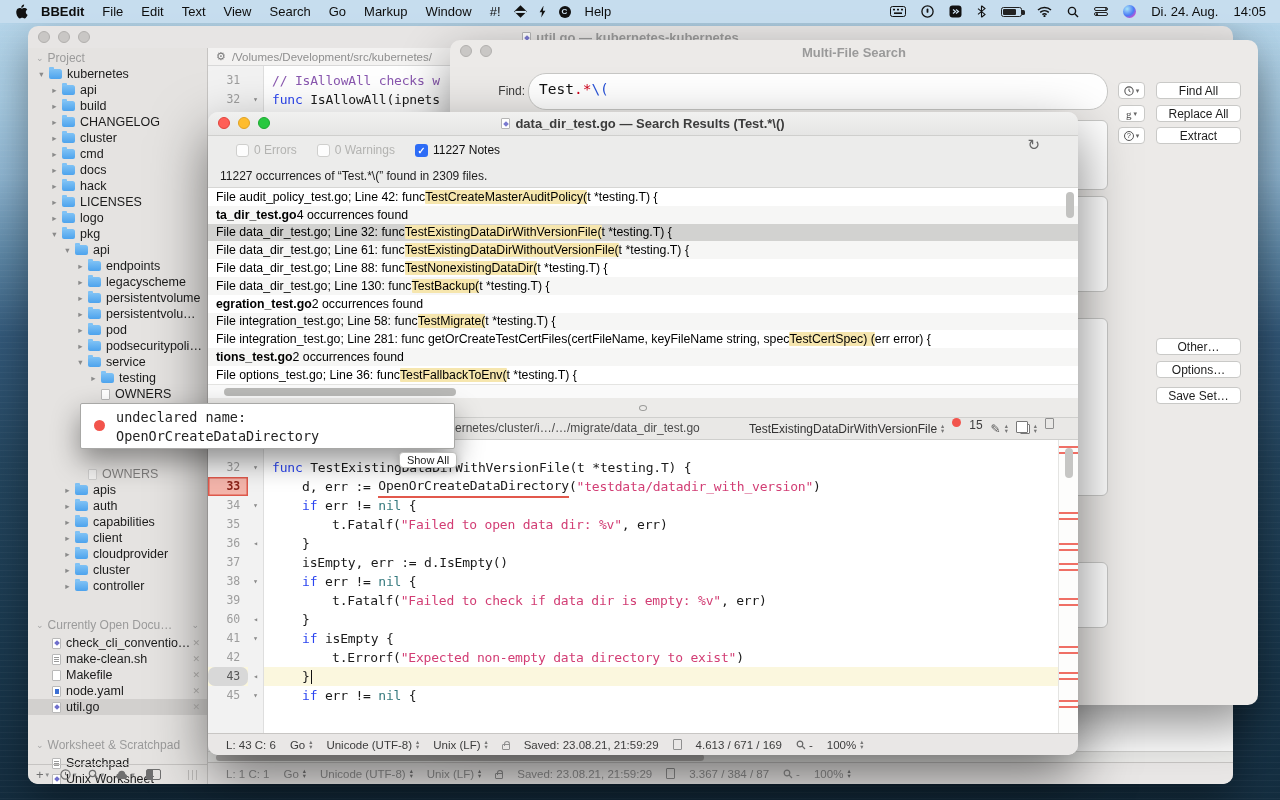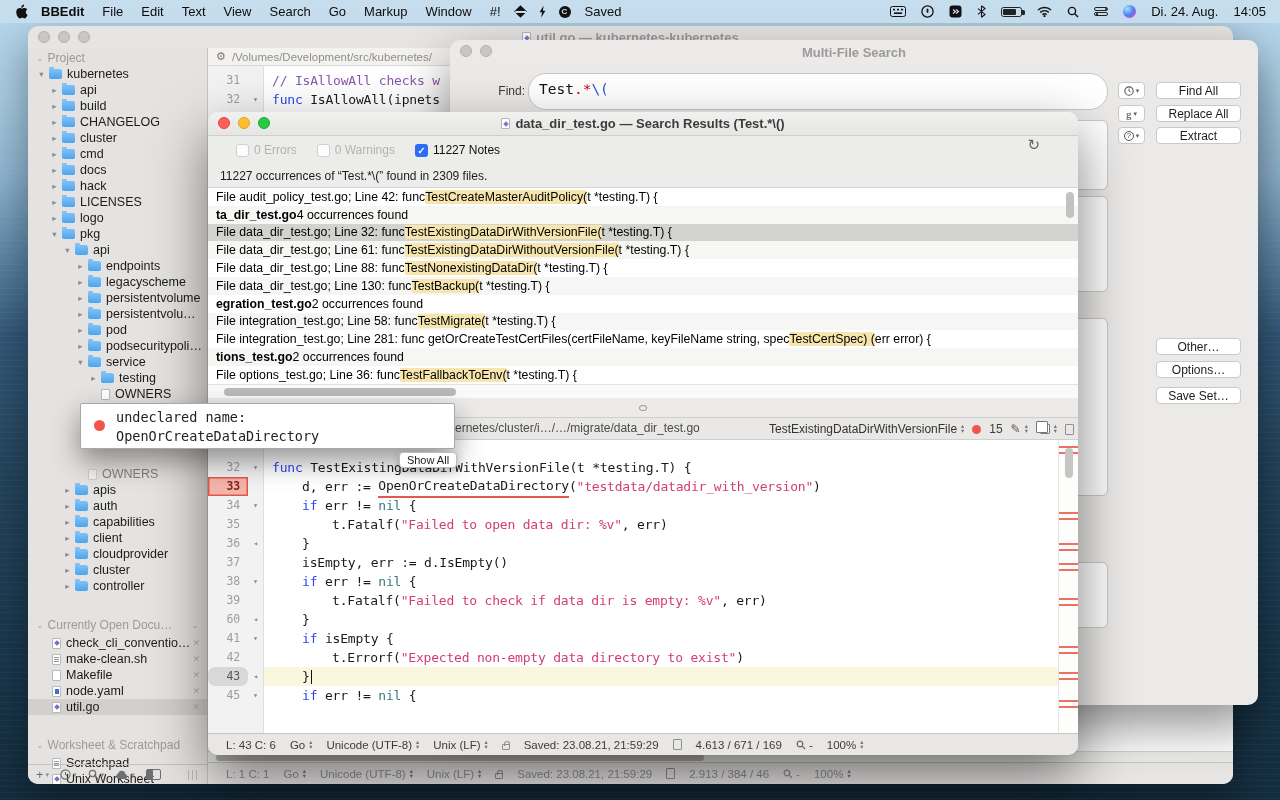--- a/index.html
+++ b/index.html
@@ -155,21 +155,21 @@
   .gfile{font-weight:700}
   .rw-vscroll{position:absolute;top:78px;right:3px;width:9px;height:190px}
   .rw-vthumb{position:absolute;top:2px;left:0;width:8px;height:26px;border-radius:4px;background:#c2c2c0}
   .rw-lhscroll{position:absolute;top:272px;left:0;right:0;height:14px;background:#fafafa;border-top:1px solid #e4e4e2}
   .rw-lhthumb{position:absolute;top:3px;left:16px;width:232px;height:8px;border-radius:4px;background:#b9b9b7}
   .rw-splitter{position:absolute;top:286px;left:0;right:0;height:20px;background:#ecebe9;border-bottom:1px solid #cfcfcd}
   .grip-dot{position:absolute;left:50%;top:7px;width:8px;height:6px;margin-left:-4px;border:1.5px solid #9a9a98;border-radius:50%}
   .rw-navbar{position:absolute;top:306px;left:0;right:0;height:22px;background:#e9e8e6;border-bottom:1px solid #cfcfcd;
     font-size:12px;color:#3e3e3e}
   .nav-path{position:absolute;left:247px;top:3px;white-space:nowrap;color:#4a4a4a}
-  .nav-right{position:absolute;right:4px;top:0;height:22px;display:flex;align-items:center;gap:8px}
+  .nav-right{position:absolute;right:24px;top:0;height:22px;display:flex;gap:8px}
   .reddot{width:9px;height:9px;border-radius:50%;background:#f2544c}
   .pencil{color:#555;font-size:12px}
   .copies{width:10px;height:10px;border:1.2px solid #777;background:#fff;position:relative;border-radius:1px;margin-left:4px}
   .copies::before{content:"";position:absolute;left:-4.5px;top:-4px;width:10px;height:10px;border:1.2px solid #777;background:#fff;border-radius:1px}
   .rw-editor{position:absolute;top:328px;left:0;right:0;bottom:22px;background:#fff;overflow:hidden}
   #results-code{position:relative;padding-top:18px}
   .estrip{position:absolute;right:0;top:0;bottom:0;width:20px;background:#fdfdfc;border-left:1px solid #e4e4e2}
   .emark{position:absolute;left:0;right:0;height:1.5px;background:#ef6f65}
   .evthumb{position:absolute;left:6px;top:8px;width:8px;height:30px;border-radius:4px;background:#c6c6c4}
   #results-status{left:0;right:0;border-bottom-left-radius:10px}
@@ -208,21 +208,21 @@
     </span>
   <span class="mico">
       <span class="diam"></span>
     </span>
   <span class="mico">
       <span class="bolt"></span>
     </span>
   <span class="mico">
       <span class="ccircle">C</span>
     </span>
-  <span class="menu-item">Saved</span>
+  <span class="menu-item">Help</span>
   <span class="mb-right">
     <span>
         <svg width="16" height="11">
           <rect x="0.5" y="0.5" width="15" height="10" rx="2" fill="none" stroke="#111"></rect>
           <g fill="#111">
             <rect x="3" y="2.8" width="2" height="1.6"></rect>
             <rect x="7" y="2.8" width="2" height="1.6"></rect>
             <rect x="11" y="2.8" width="2" height="1.6"></rect>
             <rect x="4" y="6.4" width="8" height="1.6"></rect>
           </g>
@@ -566,21 +566,21 @@
         <span>Unicode (UTF-8)</span>
         <span class="ud"></span>
       </span>
     <span class="sb-group">
         <span>Unix (LF)</span>
         <span class="ud"></span>
       </span>
     <span class="lock"></span>
     <span>Saved: 23.08.21, 21:59:29</span>
     <span class="page"></span>
-    <span>2.913 / 384 / 46</span>
+    <span>3.367 / 384 / 87</span>
     <span class="minisearch">
         <svg width="10" height="10">
           <circle cx="4" cy="4" r="2.8" fill="none" stroke="#8f8f8f" stroke-width="1.2"></circle>
           <path d="M6.2 6.2L9 9" stroke="#8f8f8f" stroke-width="1.2"></path>
         </svg>
         <span>-</span>
       </span>
     <span class="sb-group">
         <span>100%</span>
         <span class="ud"></span>

